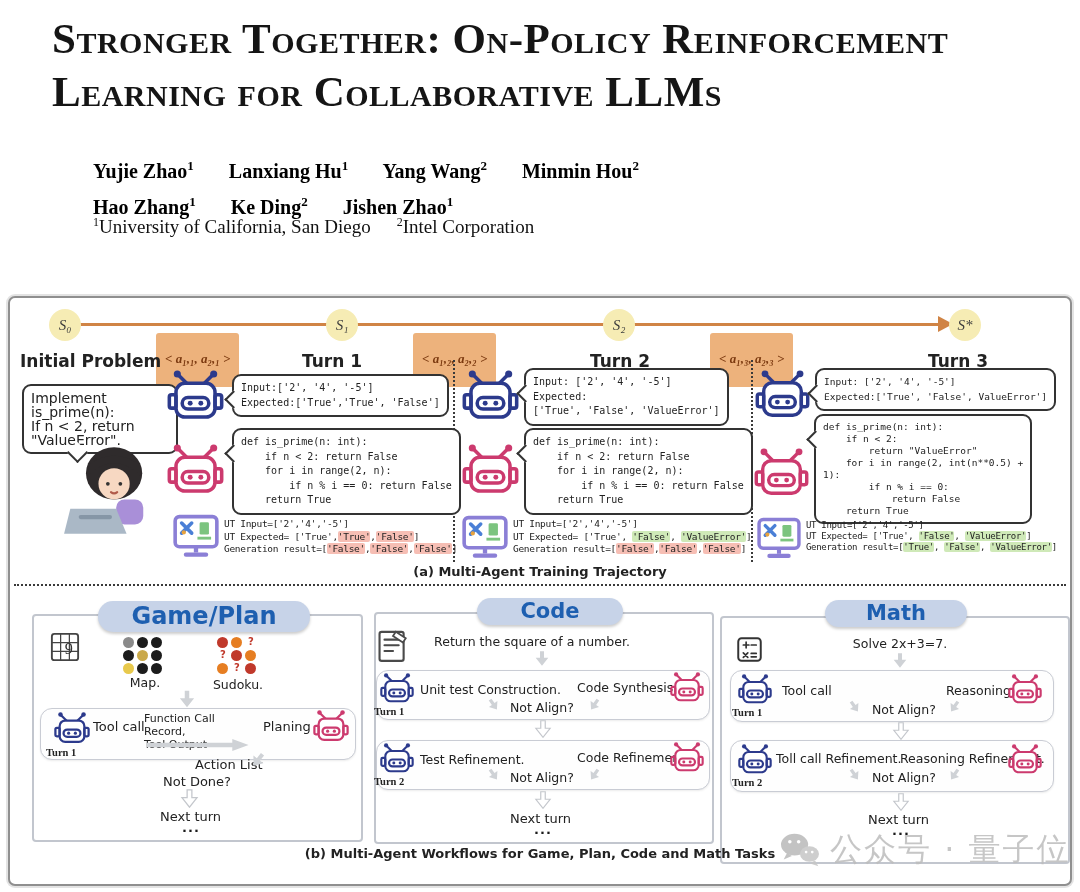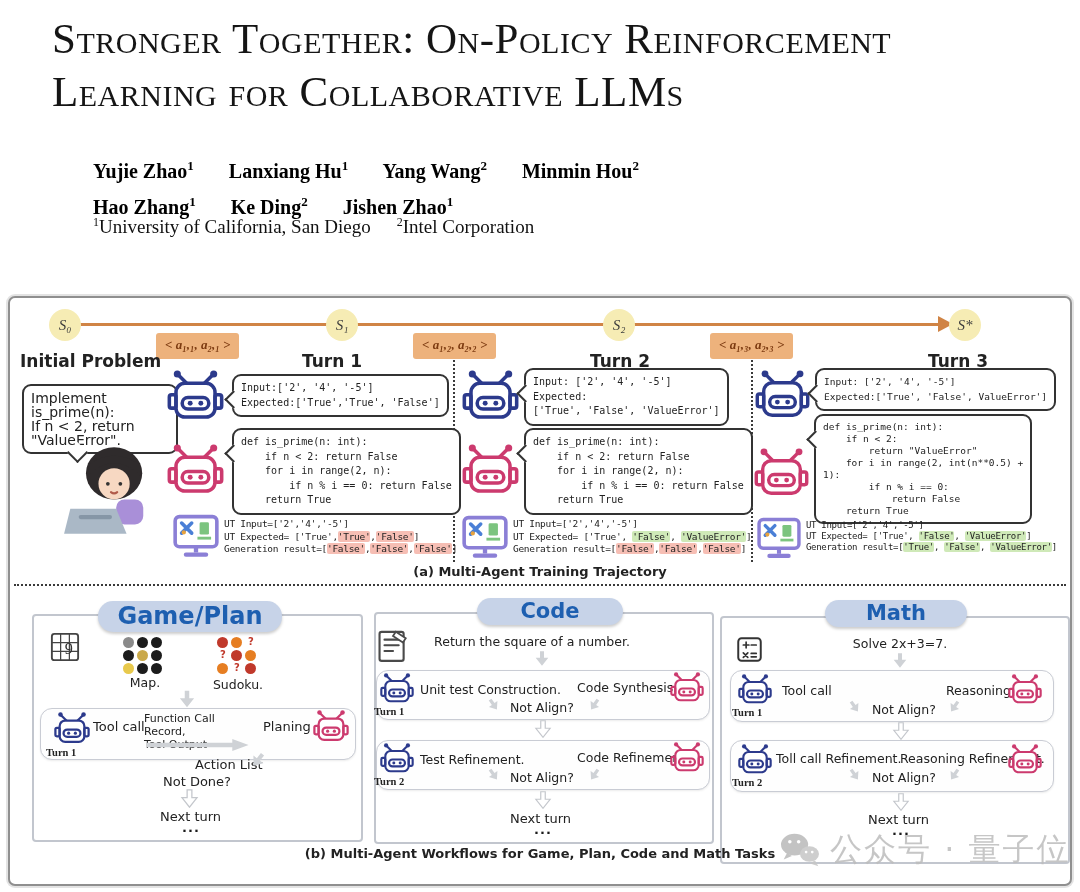--- a/index.html
+++ b/index.html
@@ -1,40 +1,40 @@
 <!DOCTYPE html>
 <html><head>
 <meta charset="utf-8">
 <style>
   html,body{margin:0;padding:0;background:#fff;}
   body{width:1080px;height:892px;position:relative;overflow:hidden;
        font-family:"DejaVu Sans",sans-serif;color:#1a1a1a;}
   .abs{position:absolute;}
   
   .title{left:52px;top:12px;width:1010px;font-family:"Liberation Serif",serif;
-         font-variant:small-caps;font-weight:400;font-size:43px;line-height:53px;
+         font-variant:small-caps;font-weight:700;font-size:43px;line-height:53px;
          letter-spacing:.5px;color:#151515;}
   .authors{left:93px;top:150px;font-family:"Liberation Serif",serif;font-weight:bold;
            font-size:20px;line-height:31px;color:#000000;}
   .authors .author{margin-right:30px;}
   .authors sup{font-size:13px;}
   .affil{left:93px;top:215px;font-family:"Liberation Serif",serif;font-size:19px;color:#111;}
   .affil sup{font-size:12px;}
   .affil .gap{display:inline-block;width:26px;}
   
   .fig{left:8px;top:296px;width:1060px;height:586px;background:#fff;
        border:2px solid #8f8f8f;border-radius:7px;box-shadow:0 0 0 2px #e3e3e3;}
   
   .tl-line{left:58px;top:25px;width:878px;height:3px;background:#d08445;}
   .tl-head{left:928px;top:18px;width:0;height:0;border-top:8px solid transparent;
            border-bottom:8px solid transparent;border-left:15px solid #d08445;}
   .state{width:32px;height:32px;border-radius:50%;background:#f6ecb4;display:flex;
          align-items:center;justify-content:center;font-family:"Liberation Serif",serif;
          font-style:italic;font-size:15px;color:#3c3c3c;top:11px;}
-  .badge{top:35px;height:18px;padding:4px 9px;background:#edb27c;border-radius:3px;
+  .badge{top:35px;height:18px;padding:18px 9px;background:#edb27c;border-radius:3px;
          font-family:"Liberation Serif",serif;font-style:italic;font-weight:bold;
          font-size:13px;color:#7c3a10;white-space:nowrap;}
   .colhead{top:53px;font-weight:bold;font-size:17px;color:#222;}
   .turnhead{width:90px;text-align:center;}
   
   .speech{border:2px solid #333;border-radius:9px;background:#fff;padding:5px 7px;
           font-family:"DejaVu Sans Mono",monospace;font-size:10px;line-height:14.5px;
           white-space:pre;color:#222;}
   .tail-left::before{content:"";position:absolute;left:-7px;top:17px;width:11px;height:11px;
           background:#fff;border-left:2px solid #333;border-bottom:2px solid #333;
@@ -260,21 +260,21 @@
   <div class="abs ut ut-s" style="left:796px;top:222px">
       <div><span>UT Input=['2','4','-5']</span></div>
       <div><span>UT Expected= ['True', </span><span class="hl-green">'False'</span><span>, </span><span class="hl-green">'ValueError'</span><span>]</span></div>
       <div><span>Generation result=[</span><span class="hl-green">'True'</span><span>, </span><span class="hl-green">'False'</span><span>, </span><span class="hl-green">'ValueError'</span><span>]</span></div>
     </div>
 
   <div class="abs cap" style="left:0;top:266px;width:1060px">(a) Multi-Agent Training Trajectory</div>
   <div class="abs doth" style="left:4px;top:286px;width:1052px"></div>
 
   <div class="abs panel" style="left:22px;top:316px;width:327px;height:224px"></div>
-  <div class="abs pill" style="left:88px;top:303px;width:184px;height:31px;font-size:24px;line-height:31px">Game/Plan</div>
+  <div class="abs pill" style="left:88px;top:303px;width:212px;height:31px;font-size:24px;line-height:31px">Game/Plan</div>
   <svg class="abs" style="left:40px;top:334px" width="30" height="30">
       <use href="#sudoku"></use>
     </svg>
   <div class="abs egrid" style="left:112px;top:338px">
       <span class="cell dot" style="background: rgb(138, 138, 138);"></span>
       <span class="cell dot" style="background: rgb(28, 28, 28);"></span>
       <span class="cell dot" style="background: rgb(28, 28, 28);"></span>
       <span class="cell dot" style="background: rgb(28, 28, 28);"></span>
       <span class="cell dot" style="background: rgb(202, 169, 74);"></span>
       <span class="cell dot" style="background: rgb(28, 28, 28);"></span>

